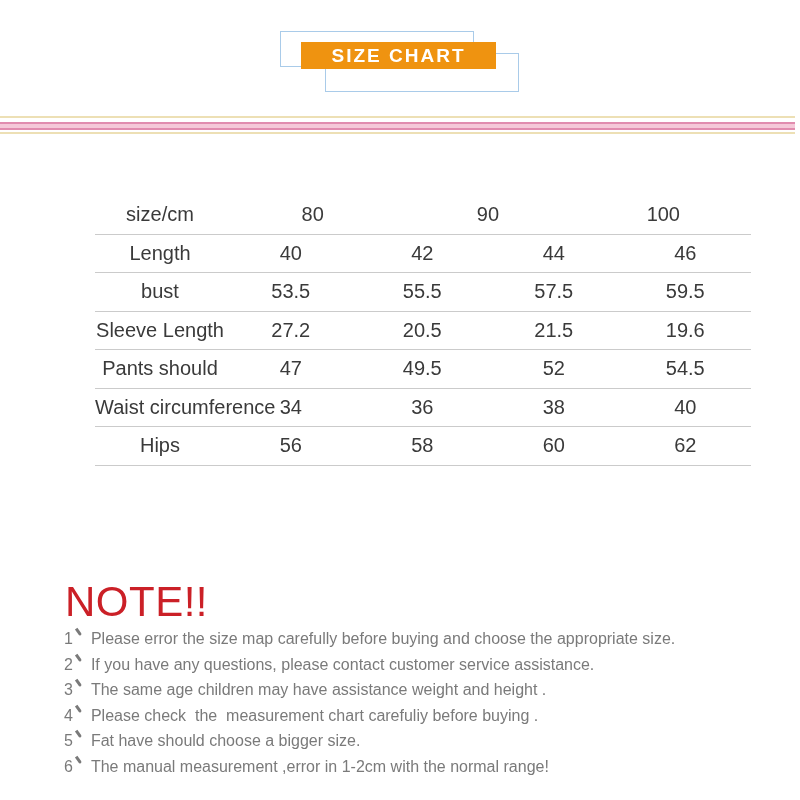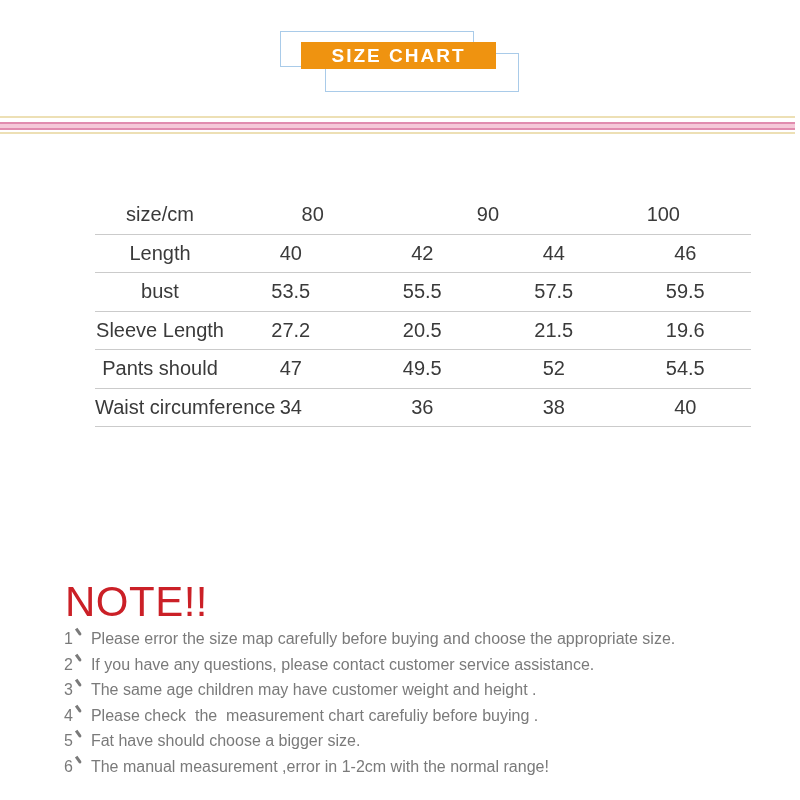--- a/index.html
+++ b/index.html
@@ -172,35 +172,42 @@
         <div class="tcell">52</div>
         <div class="tcell">54.5</div>
       </div>
       <div class="trow">
         <div class="tcell tlabel">Waist circumference</div>
         <div class="tcell">34</div>
         <div class="tcell">36</div>
         <div class="tcell">38</div>
         <div class="tcell">40</div>
       </div>
+      <div class="trow">
+        <div class="tcell tlabel">Hips</div>
+        <div class="tcell">56</div>
+        <div class="tcell">58</div>
+        <div class="tcell">60</div>
+        <div class="tcell">62</div>
+      </div>
     </div>
 
   <div class="note-title" style="color: rgb(203, 32, 39);">NOTE!!</div>
   <div class="notes" id="notes-list" style="color: rgb(122, 122, 122);">
       <div class="note-line">
         <span class="note-num">1<span class="enum-mark">、</span></span>
         <span class="note-text">Please error the size map carefully before buying and choose the appropriate size.</span>
       </div>
       <div class="note-line">
         <span class="note-num">2<span class="enum-mark">、</span></span>
         <span class="note-text">If you have any questions, please contact customer service assistance.</span>
       </div>
       <div class="note-line">
         <span class="note-num">3<span class="enum-mark">、</span></span>
-        <span class="note-text">The same age children may have customer weight and height .</span>
+        <span class="note-text">The same age children may have assistance weight and height .</span>
       </div>
       <div class="note-line">
         <span class="note-num">4<span class="enum-mark">、</span></span>
         <span class="note-text">Please check  the  measurement chart carefuliy before buying .</span>
       </div>
       <div class="note-line">
         <span class="note-num">5<span class="enum-mark">、</span></span>
         <span class="note-text">Fat have should choose a bigger size.</span>
       </div>
       <div class="note-line">

